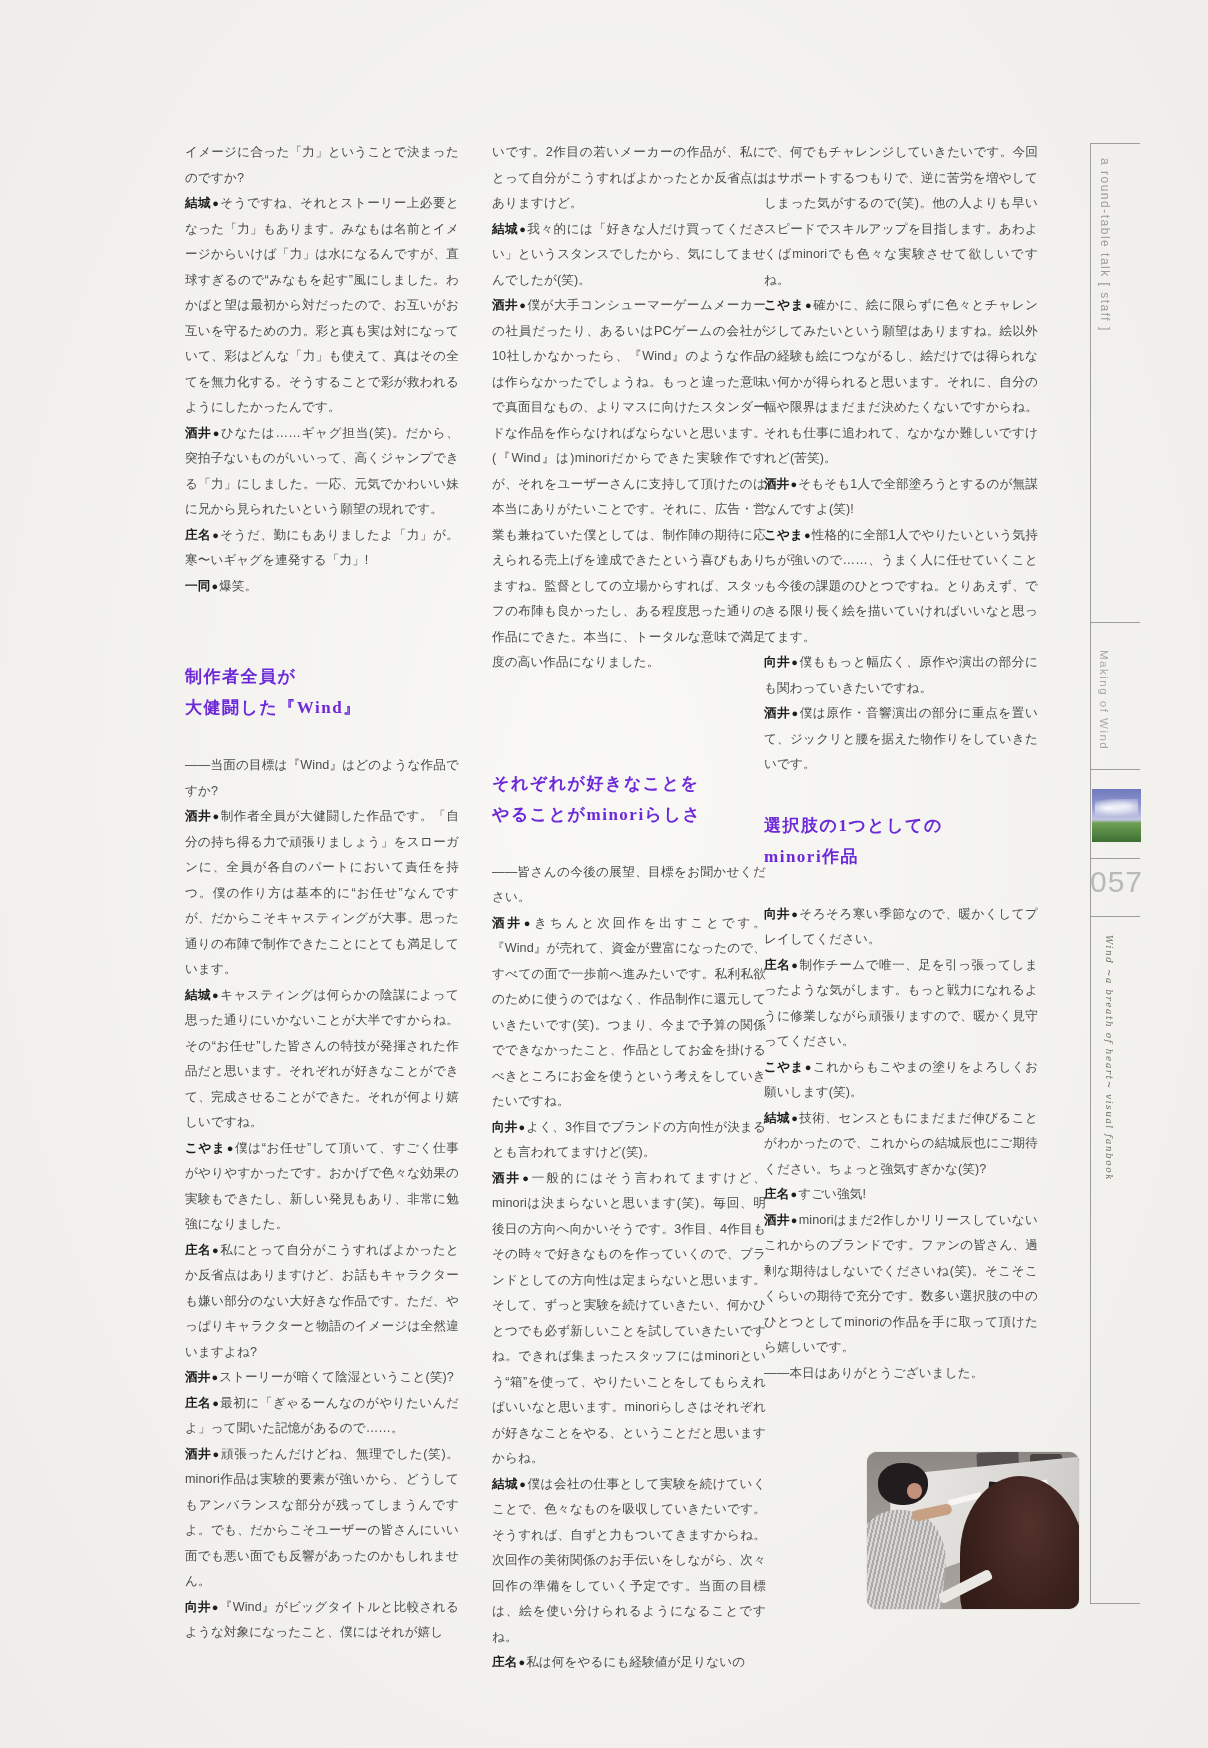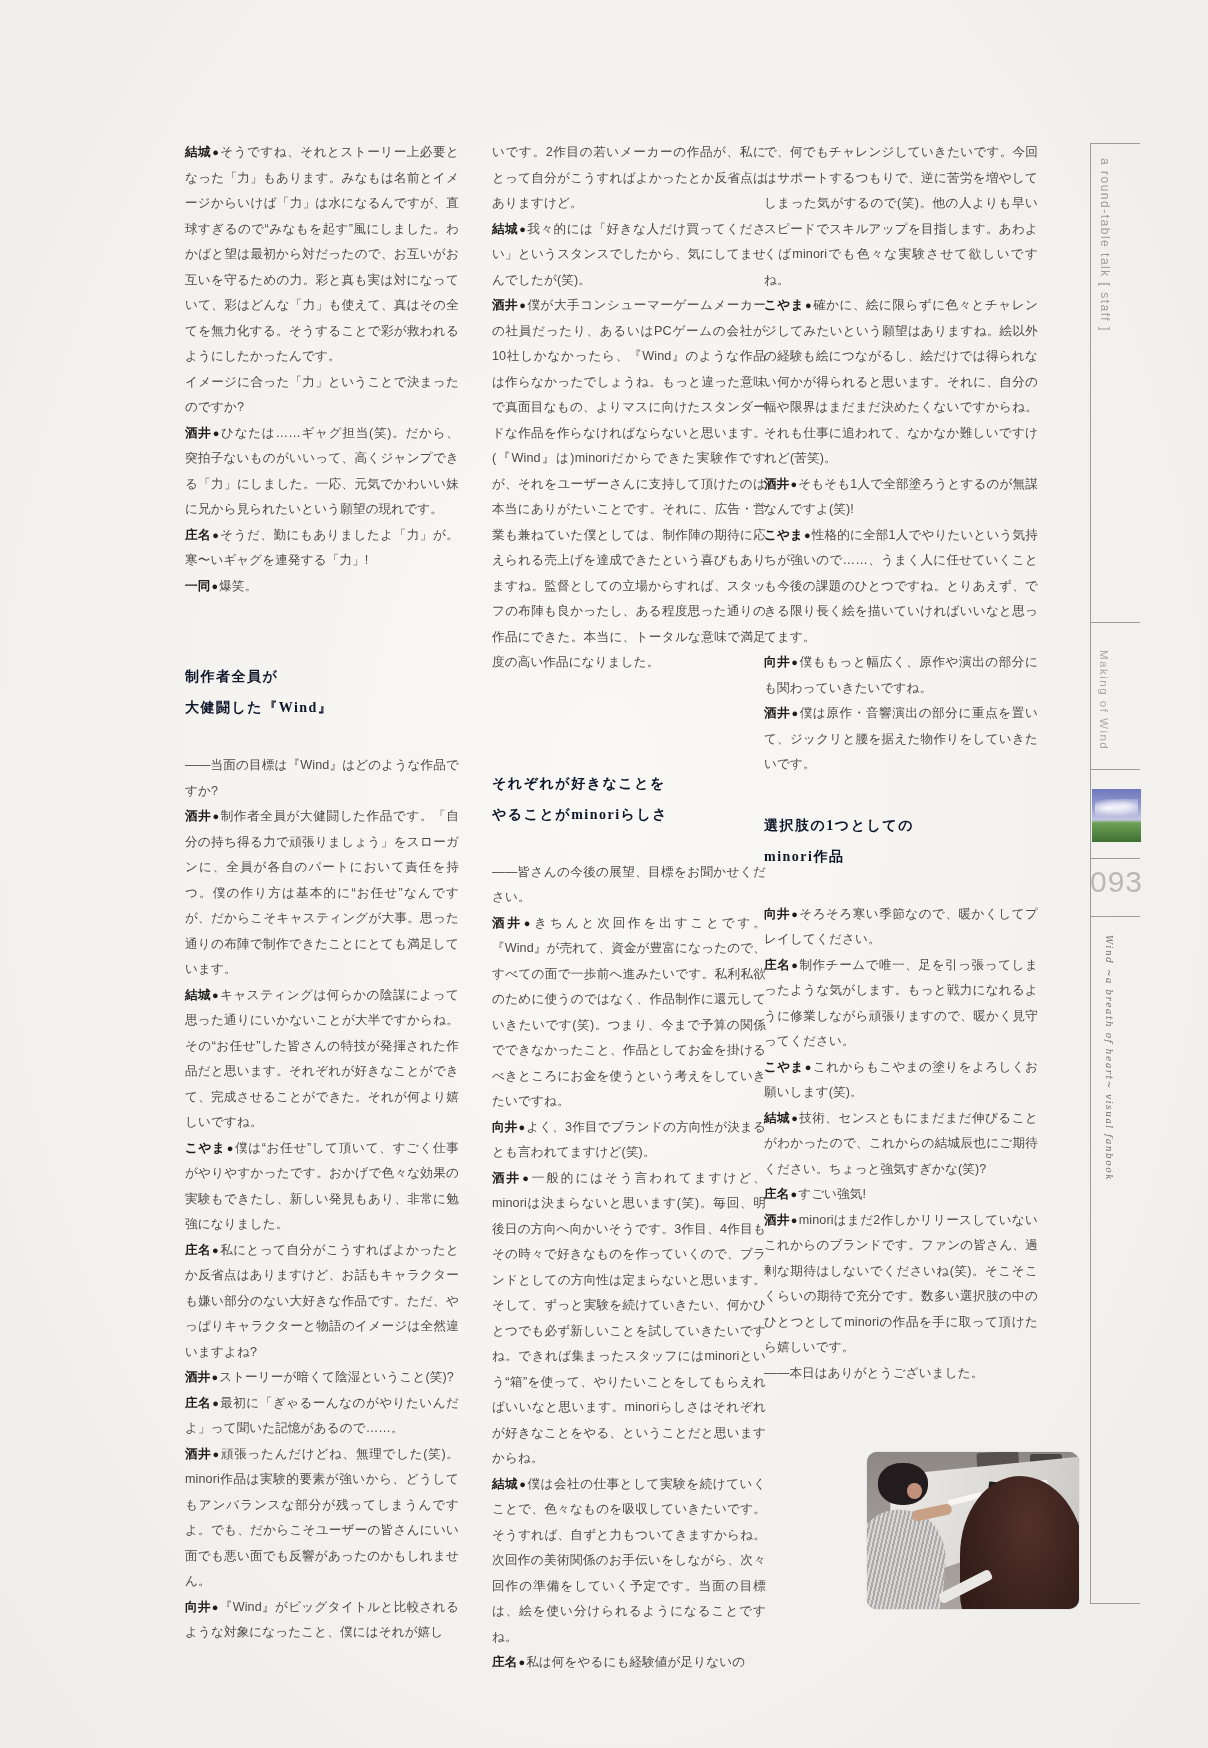--- a/index.html
+++ b/index.html
@@ -16,22 +16,22 @@
     text-align:justify;letter-spacing:.1px;
   }
   #col-1{left:185px;}
   #col-2{left:492px;}
   #col-3{left:764px;}
   .para{margin:0;}
   .speaker{font-weight:bold;color:#1e1e1e;}
   .bullet{font-size:11px;padding:0 1px;color:#1e1e1e;}
   .col-heading{
     font-family:"Liberation Serif","DejaVu Serif",serif;
-    font-weight:600;font-size:14px;line-height:31px;letter-spacing:1.5px;
-    color:#0f172a;margin:62px 0 30px;
+    font-weight:600;font-size:17px;line-height:31px;letter-spacing:1.5px;
+    color:#6d28d9;margin:62px 0 30px;
   }
   #col-1 .col-heading{margin-top:62px;}
   #col-2 .col-heading{margin-top:92px;}
   #col-3 .col-heading{margin-top:32px;}
 
   
   .rule-v{position:absolute;left:1090px;top:143px;width:1px;height:1460px;background:#9d9d9b;}
   .tick{position:absolute;left:1090px;width:50px;height:1px;background:#9d9d9b;}
   .vlabel{
     position:absolute;writing-mode:vertical-rl;
@@ -91,22 +91,22 @@
     border-radius:48% 52% 28% 28%;
   }
   .photo .strap{position:absolute;left:33%;top:82%;width:27%;height:7%;background:#eae8e4;border-radius:4px;transform:rotate(-27deg);}
 </style>
 </head>
 <body>
 
 <div class="page-tint"></div>
 
 <div class="col" id="col-1">
+    <p class="para">イメージに合った「力」ということで決まったのですか?</p>
     <p class="para"><span class="speaker">結城</span><span class="bullet">●</span>そうですね、それとストーリー上必要となった「力」もあります。みなもは名前とイメージからいけば「力」は水になるんですが、直球すぎるので“みなもを起す”風にしました。わかばと望は最初から対だったので、お互いがお互いを守るための力。彩と真も実は対になっていて、彩はどんな「力」も使えて、真はその全てを無力化する。そうすることで彩が救われるようにしたかったんです。</p>
-    <p class="para">イメージに合った「力」ということで決まったのですか?</p>
     <p class="para"><span class="speaker">酒井</span><span class="bullet">●</span>ひなたは……ギャグ担当(笑)。だから、突拍子ないものがいいって、高くジャンプできる「力」にしました。一応、元気でかわいい妹に兄から見られたいという願望の現れです。</p>
     <p class="para"><span class="speaker">庄名</span><span class="bullet">●</span>そうだ、勤にもありましたよ「力」が。寒〜いギャグを連発する「力」!</p>
     <p class="para"><span class="speaker">一同</span><span class="bullet">●</span>爆笑。</p>
     <h2 class="col-heading">制作者全員が<br>大健闘した『Wind』</h2>
     <p class="para question">——当面の目標は『Wind』はどのような作品ですか?</p>
     <p class="para"><span class="speaker">酒井</span><span class="bullet">●</span>制作者全員が大健闘した作品です。「自分の持ち得る力で頑張りましょう」をスローガンに、全員が各自のパートにおいて責任を持つ。僕の作り方は基本的に“お任せ”なんですが、だからこそキャスティングが大事。思った通りの布陣で制作できたことにとても満足しています。</p>
     <p class="para"><span class="speaker">結城</span><span class="bullet">●</span>キャスティングは何らかの陰謀によって思った通りにいかないことが大半ですからね。その“お任せ”した皆さんの特技が発揮された作品だと思います。それぞれが好きなことができて、完成させることができた。それが何より嬉しいですね。</p>
     <p class="para"><span class="speaker">こやま</span><span class="bullet">●</span>僕は“お任せ”して頂いて、すごく仕事がやりやすかったです。おかげで色々な効果の実験もできたし、新しい発見もあり、非常に勉強になりました。</p>
     <p class="para"><span class="speaker">庄名</span><span class="bullet">●</span>私にとって自分がこうすればよかったとか反省点はありますけど、お話もキャラクターも嫌い部分のない大好きな作品です。ただ、やっぱりキャラクターと物語のイメージは全然違いますよね?</p>
     <p class="para"><span class="speaker">酒井</span><span class="bullet">●</span>ストーリーが暗くて陰湿ということ(笑)?</p>
@@ -151,21 +151,21 @@
 <div class="tick" style="top:916px;"></div>
 <div class="tick" style="top:1603px;"></div>
 
 <div class="vlabel" id="sidebar-top-label">a round-table talk [ staff ]</div>
 <div class="vlabel" id="sidebar-section-label">Making of Wind</div>
 
 <div class="thumb">
   <div class="cloud"></div>
 </div>
 
-<div class="page-num">093</div>
+<div class="page-num">057</div>
 <div class="script-label">Wind ~a breath of heart~ visual fanbook</div>
 
 <div class="photo">
   <div class="wall"></div>
   <div class="chair-a"></div>
   <div class="chair-b"></div>
   <div class="table"></div>
   <div class="paper p1"></div>
   <div class="paper p2"></div>
   <div class="paper p3"></div>

